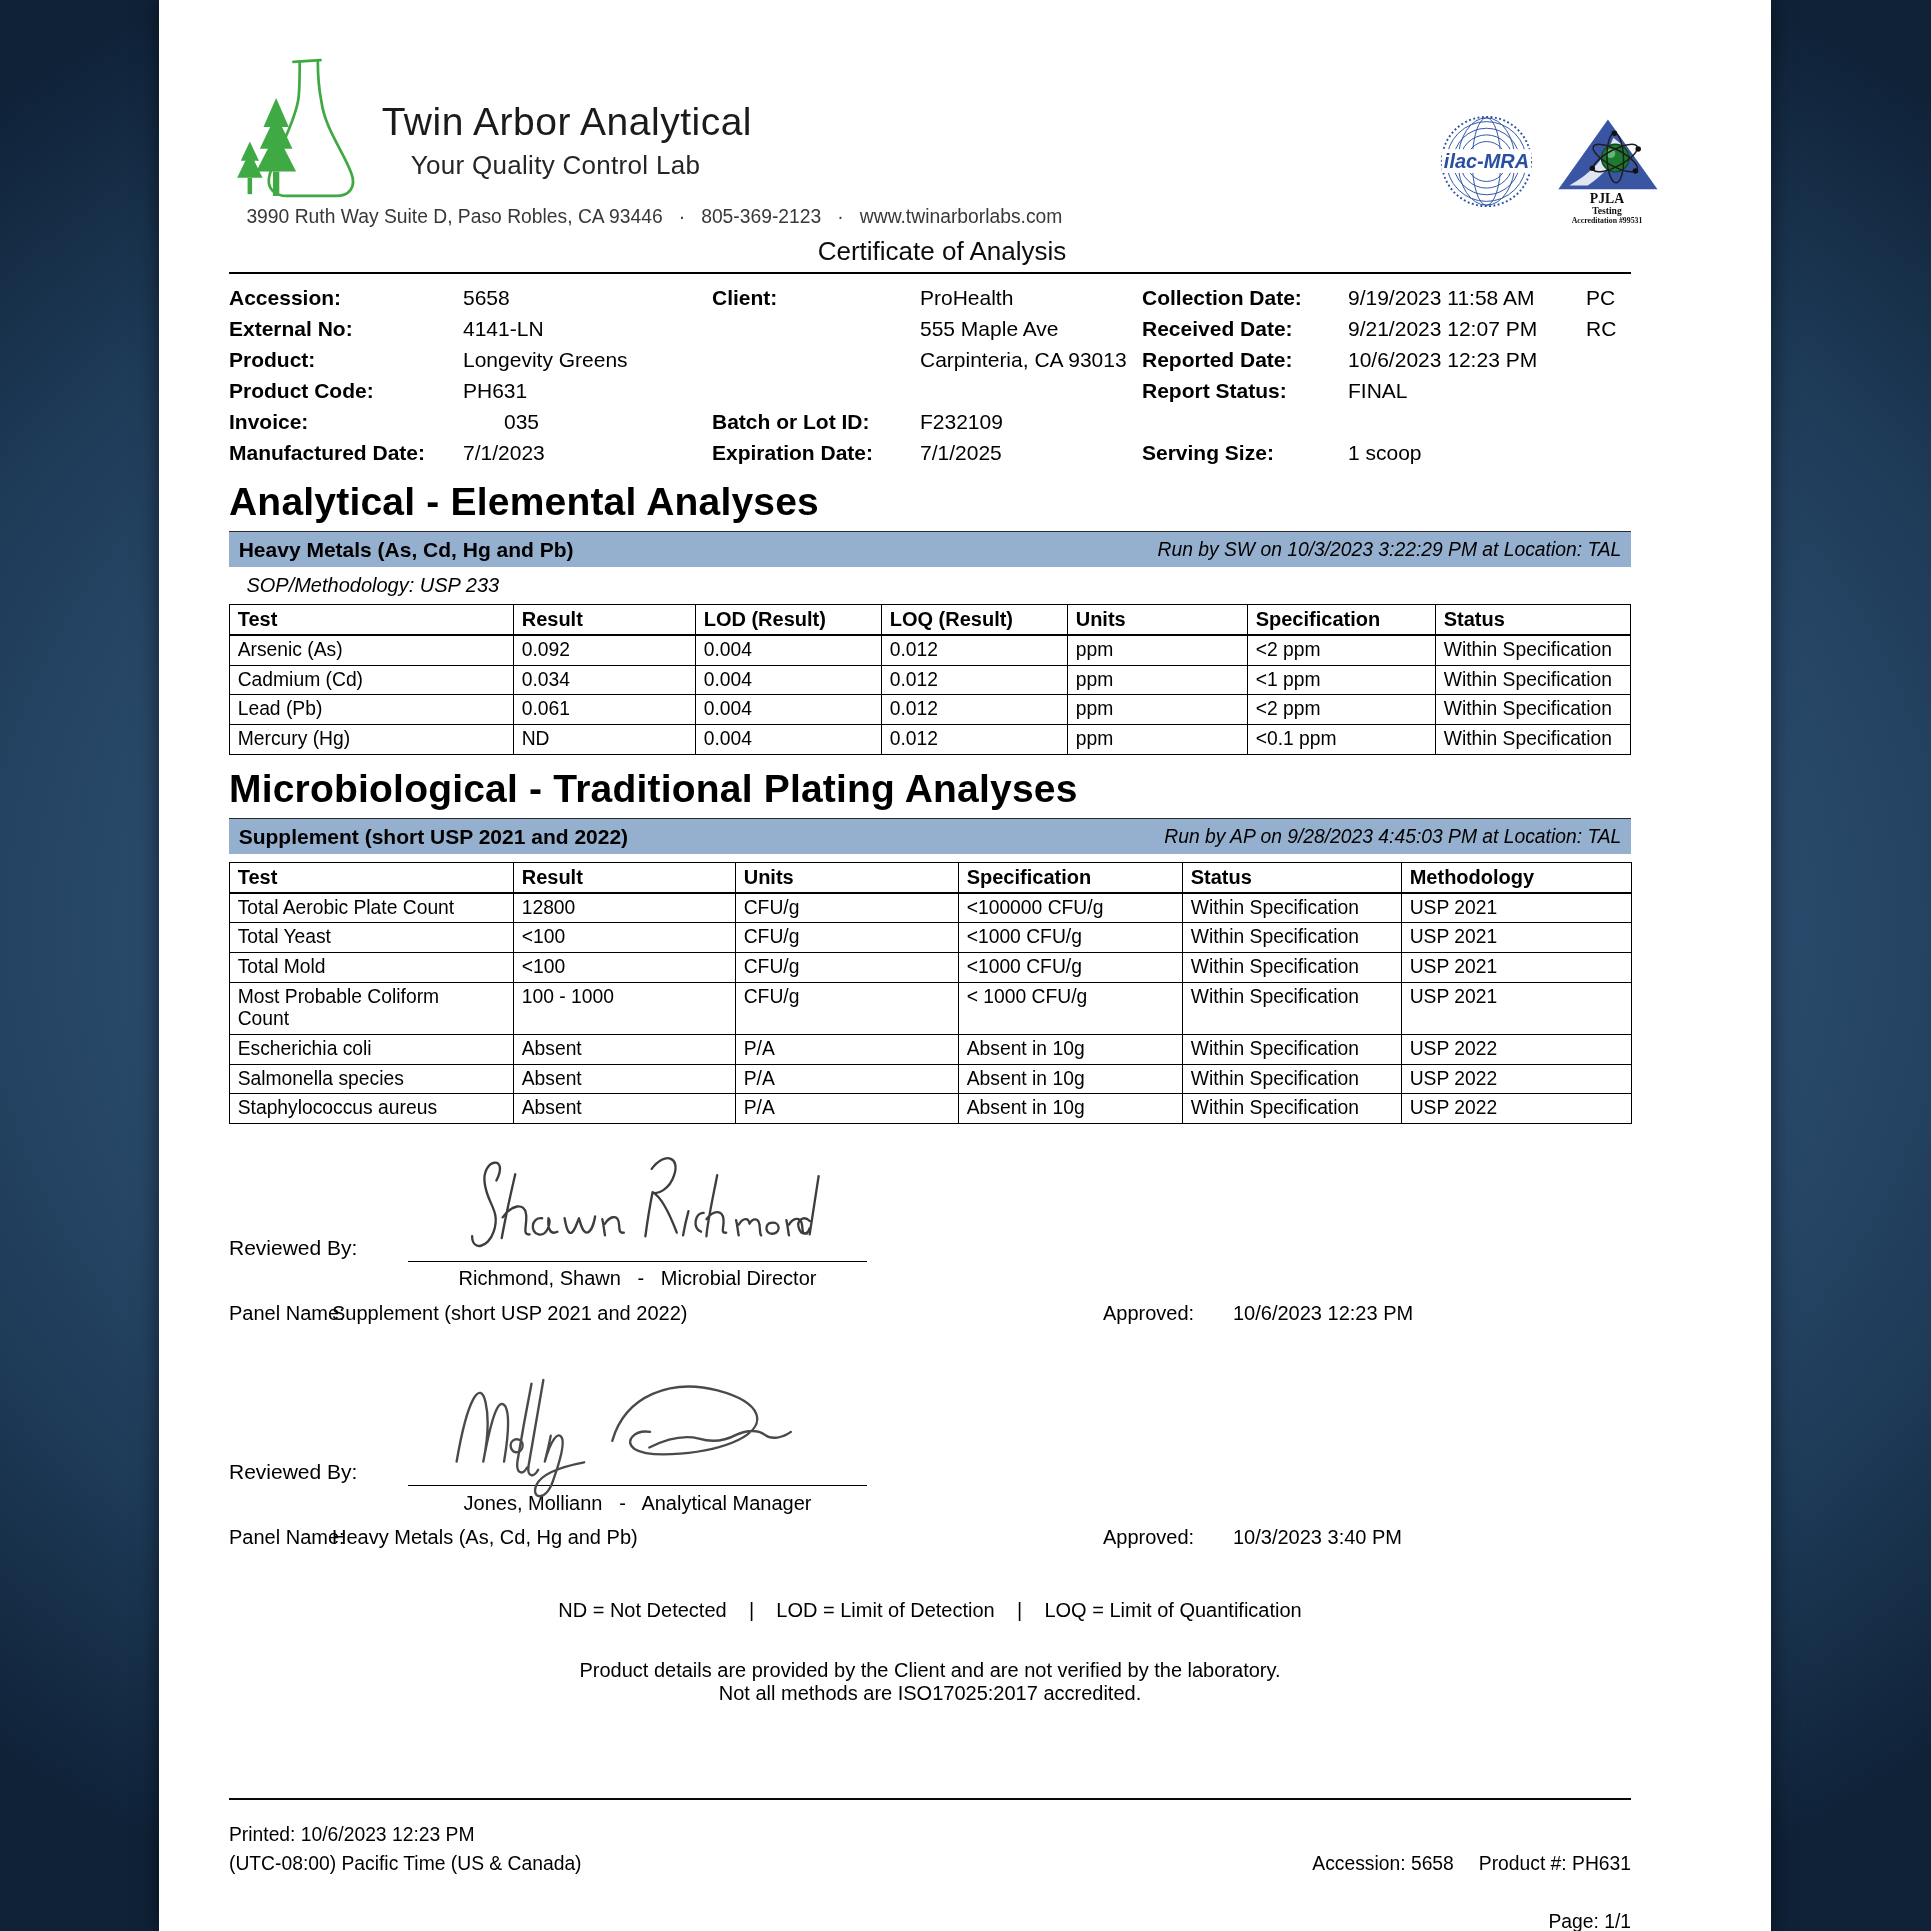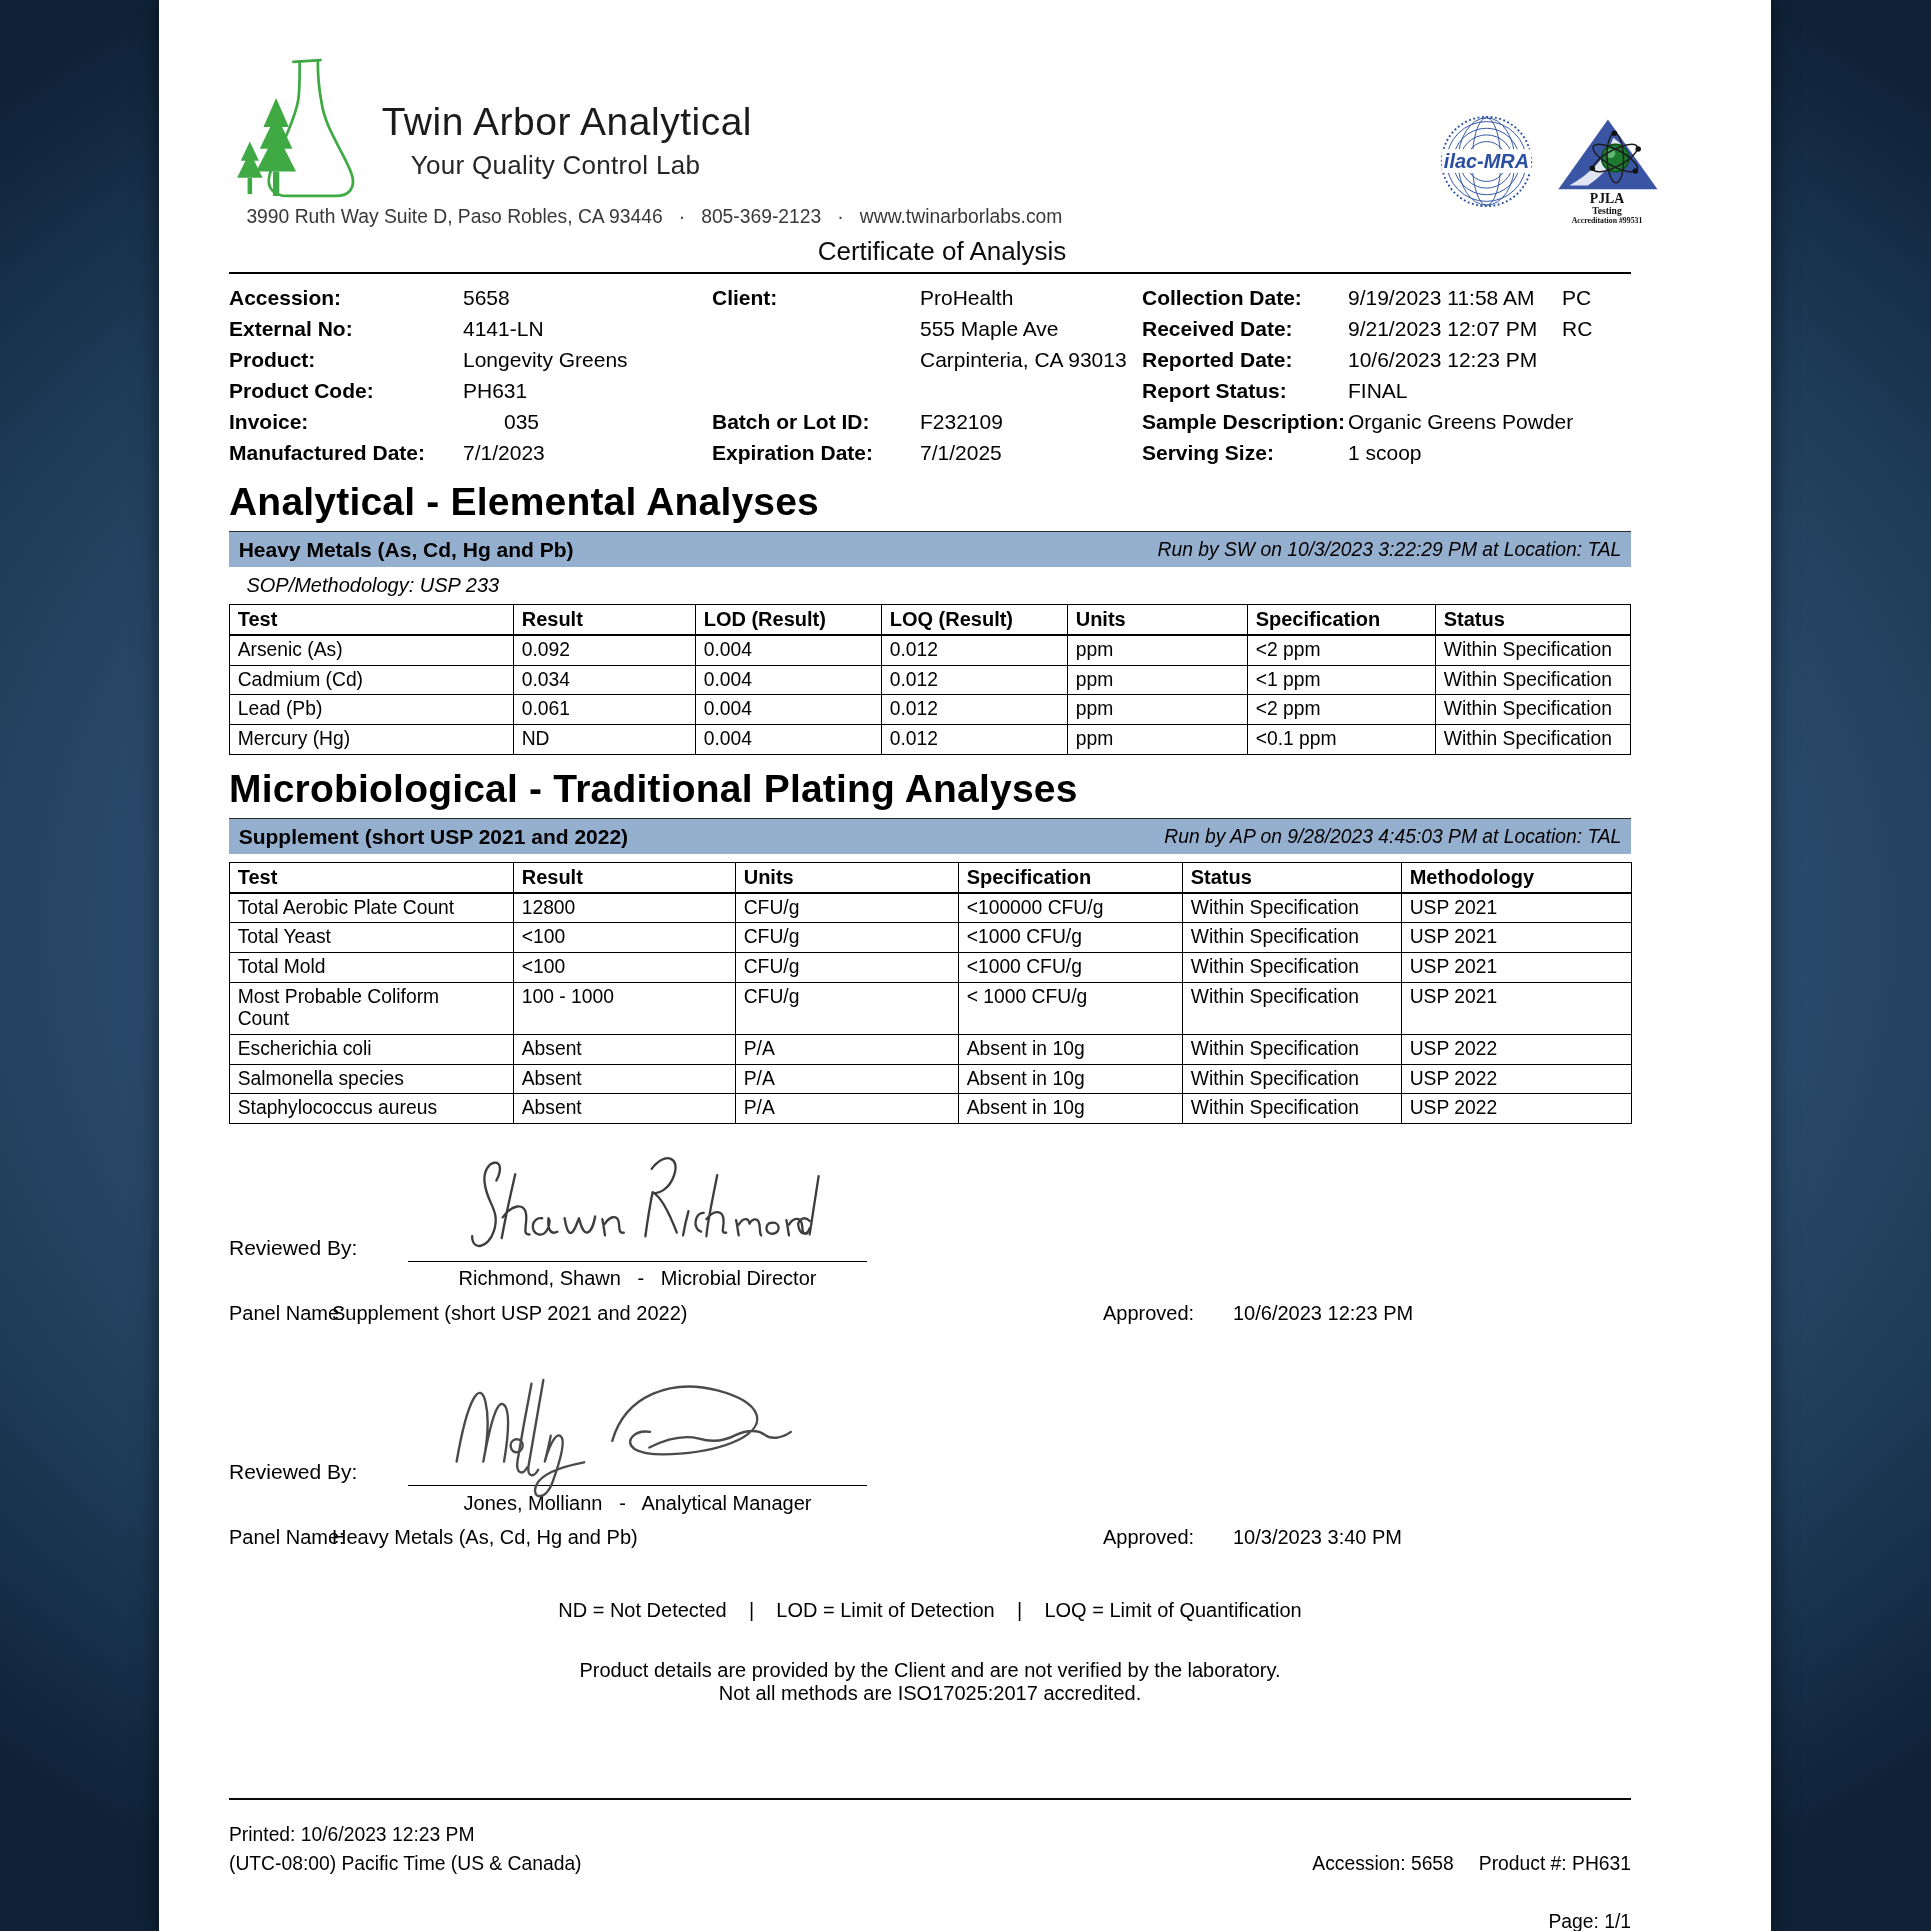--- a/index.html
+++ b/index.html
@@ -32,21 +32,21 @@
     display:grid; grid-template-columns:483px 430px 1fr; grid-auto-rows:31px;
     font-size:21px; width:1402px;
   }
   .cell { display:flex; align-items:center; position:relative; }
   .lbl { font-weight:bold; display:inline-block; min-width:234px; }
   .lbl2 { min-width:208px; }
   .lbl3 { min-width:206px; }
   .val { white-space:pre; }
   .val-invoice { padding-left:41px; }
   .indent2 { padding-left:208px; }
-  .tag { position:absolute; left:420px; }
+  .tag { position:absolute; left:444px; }
   .c1 { grid-column:1; } .c2 { grid-column:2; } .c3 { grid-column:3; }
   .r1{grid-row:1}.r2{grid-row:2}.r3{grid-row:3}.r4{grid-row:4}.r5{grid-row:5}.r6{grid-row:6}
 
   
   .sec-heading { font-size:39px; font-weight:bold; margin:11.6px 0 7.7px; letter-spacing:0.2px; }
   .banner {
     width:1402px; height:36px; background:#95AFCE; border-top:1.9px solid #2a2a2a;
     display:flex; justify-content:space-between; align-items:center; padding:0 9.7px;
   }
   .banner-title { font-weight:bold; font-size:21px; }
@@ -210,24 +210,20 @@
           <span class="tag">RC</span>
         </div>
       <div class="cell c3 r3">
           <span class="lbl lbl3">Reported Date:</span>
           <span class="val">10/6/2023 12:23 PM</span>
         </div>
       <div class="cell c3 r4">
           <span class="lbl lbl3">Report Status:</span>
           <span class="val">FINAL</span>
         </div>
-      <div class="cell c3 r5">
-          <span class="lbl lbl3">Sample Description:</span>
-          <span class="val">Organic Greens Powder</span>
-        </div>
       <div class="cell c3 r6">
           <span class="lbl lbl3">Serving Size:</span>
           <span class="val">1 scoop</span>
         </div>
     </div>
 
     <div class="sec-heading">Analytical - Elemental Analyses</div>
     <div class="banner">
       <span class="banner-title">Heavy Metals (As, Cd, Hg and Pb)</span>
       <span class="banner-run">Run by SW on 10/3/2023 3:22:29 PM at Location: TAL</span>

